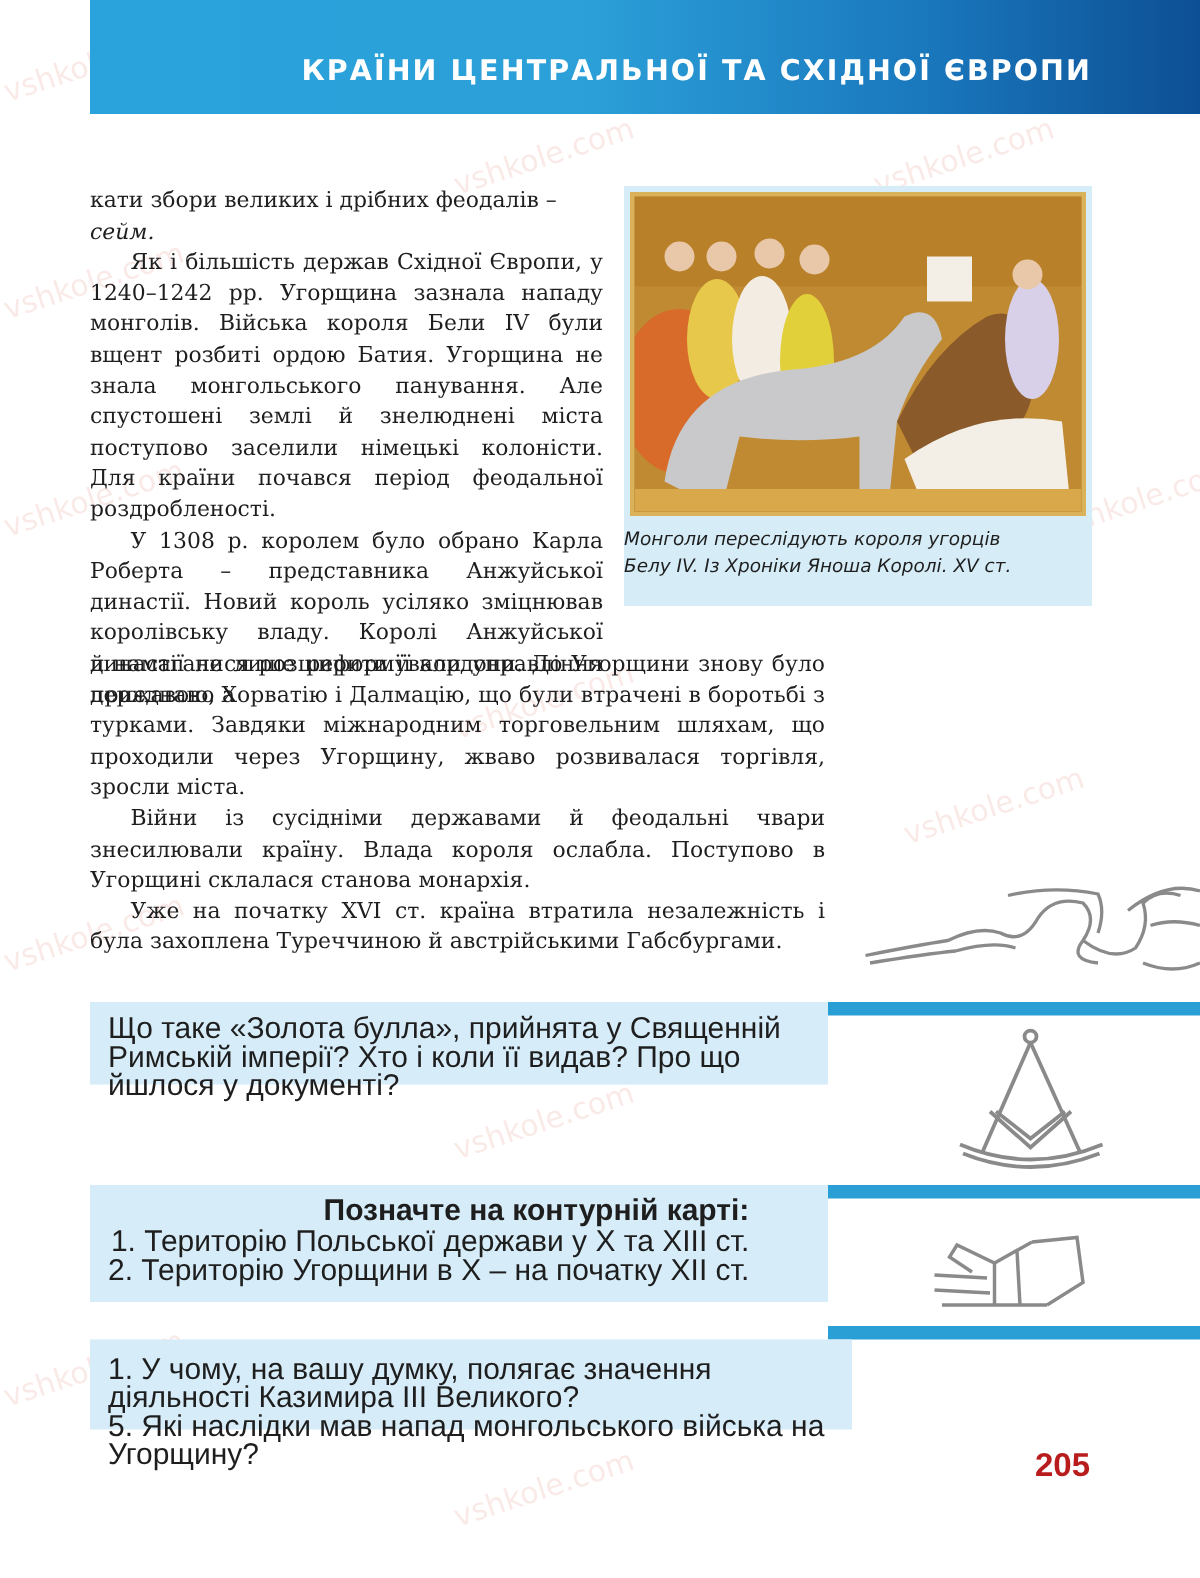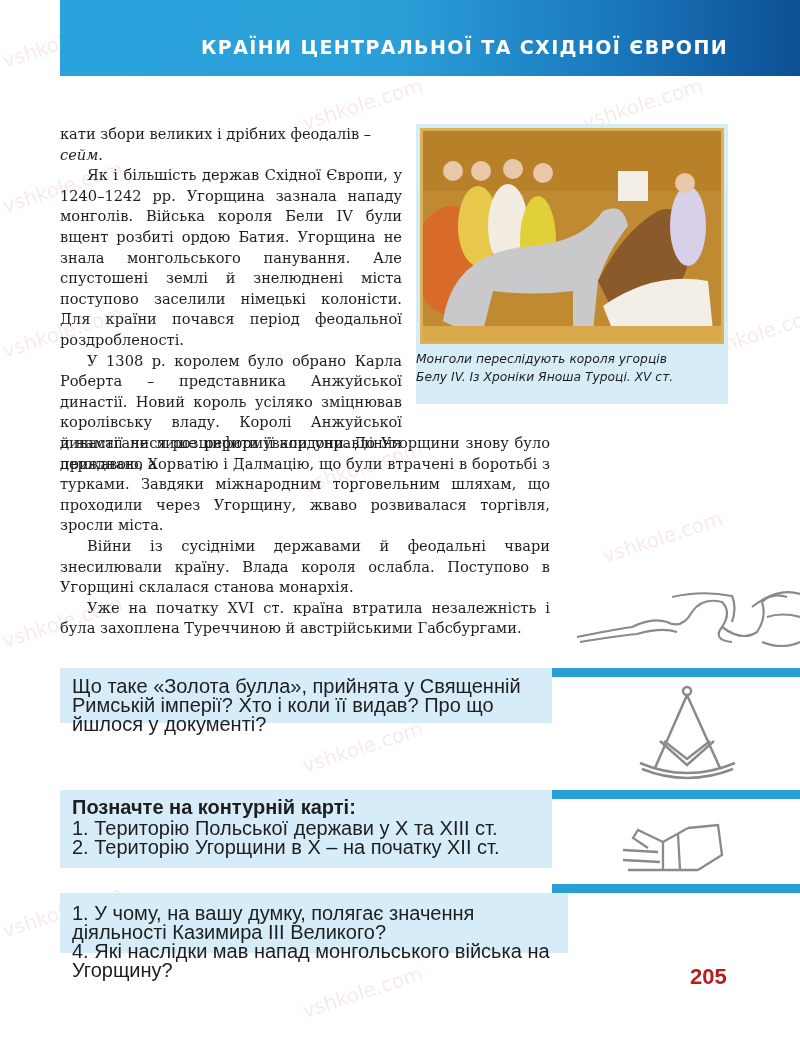--- a/index.html
+++ b/index.html
@@ -44,21 +44,21 @@
     .box {
       position: absolute; background: #d6ecf8;
       font-family: "Liberation Sans", sans-serif; font-size: 20px; line-height: 19px;
       color: #1e1e1e;
     }
     .box1 { left: 60px; top: 668px; width: 492px; height: 55px; }
     .box2 { left: 60px; top: 790px; width: 492px; height: 78px; }
     .box3 { left: 60px; top: 893px; width: 508px; height: 60px; }
     .box .inner { position: absolute; left: 12px; }
     .box1 .inner { top: 9px; width: 470px; }
-    .box2 .inner { top: 8px; }
+    .box2 .inner { top: 8px; text-align: right; }
     .box3 .inner { top: 11px; }
     .box2 .heading { font-weight: bold; margin-bottom: 2px; }
     .stripe { position: absolute; background: #2a9fd6; height: 9px; }
     .s1 { left: 552px; top: 668px; width: 248px; }
     .s2 { left: 552px; top: 790px; width: 248px; }
     .s3 { left: 552px; top: 884px; width: 248px; }
     .icon-side { position: absolute; }
     .page-number {
       position: absolute; left: 690px; top: 964px;
       font-family: "Liberation Sans", sans-serif; font-weight: bold; font-size: 22px;
@@ -121,21 +121,21 @@
 
       <path d="M180 175 Q230 140 285 150 L290 200 L190 200 Z" fill="#f3efe6"></path>
 
       <ellipse cx="265" cy="95" rx="18" ry="40" fill="#d8d0e8"></ellipse>
       <circle cx="262" cy="52" r="10" fill="#e8c8a8"></circle>
       <rect x="0" y="195" width="298" height="15" fill="#d8a84a"></rect>
     </svg>
   </div>
   <figcaption class="caption">
     <div>Монголи переслідують короля угорців</div>
-    <div>Белу IV. Із Хроніки Яноша Туроці. XV ст.</div>
+    <div>Белу IV. Із Хроніки Яноша Королі. XV ст.</div>
   </figcaption>
 </figure>
 
 <div class="body-text col-wide">
   <p>й намагалися розширити її кордони. До Угорщини знову було приєднано Хорватію і Далмацію, що були втрачені в боротьбі з турками. Завдяки міжнародним торговельним шляхам, що проходили через Угорщину, жваво розвивалася торгівля, зросли міста.</p>
   <p class="ind">Війни із сусідніми державами й феодальні чвари знесилювали країну. Влада короля ослабла. Поступово в Угорщині склалася станова монархія.</p>
   <p class="ind">Уже на початку XVI ст. країна втратила незалежність і була захоплена Туреччиною й австрійськими Габсбургами.</p>
 </div>
 
 <div class="icon-side" style="left:572px;top:572px">
@@ -188,17 +188,17 @@
       <path d="M10 50 L45 50 L80 50"></path>
       <path d="M45 22 L45 50"></path>
       <path d="M60 14 L62 50"></path>
     </g>
   </svg>
 </div>
 <div class="stripe s3"></div>
 <div class="box box3">
   <div class="inner">
     <div>1. У чому, на вашу думку, полягає значення діяльності Казимира III Великого?</div>
-    <div>4. Які наслідки мав напад монгольського війська на Угорщину?</div>
+    <div>5. Які наслідки мав напад монгольського війська на Угорщину?</div>
   </div>
 </div>
 
 <div class="page-number">205</div>
 
 </body></html>

